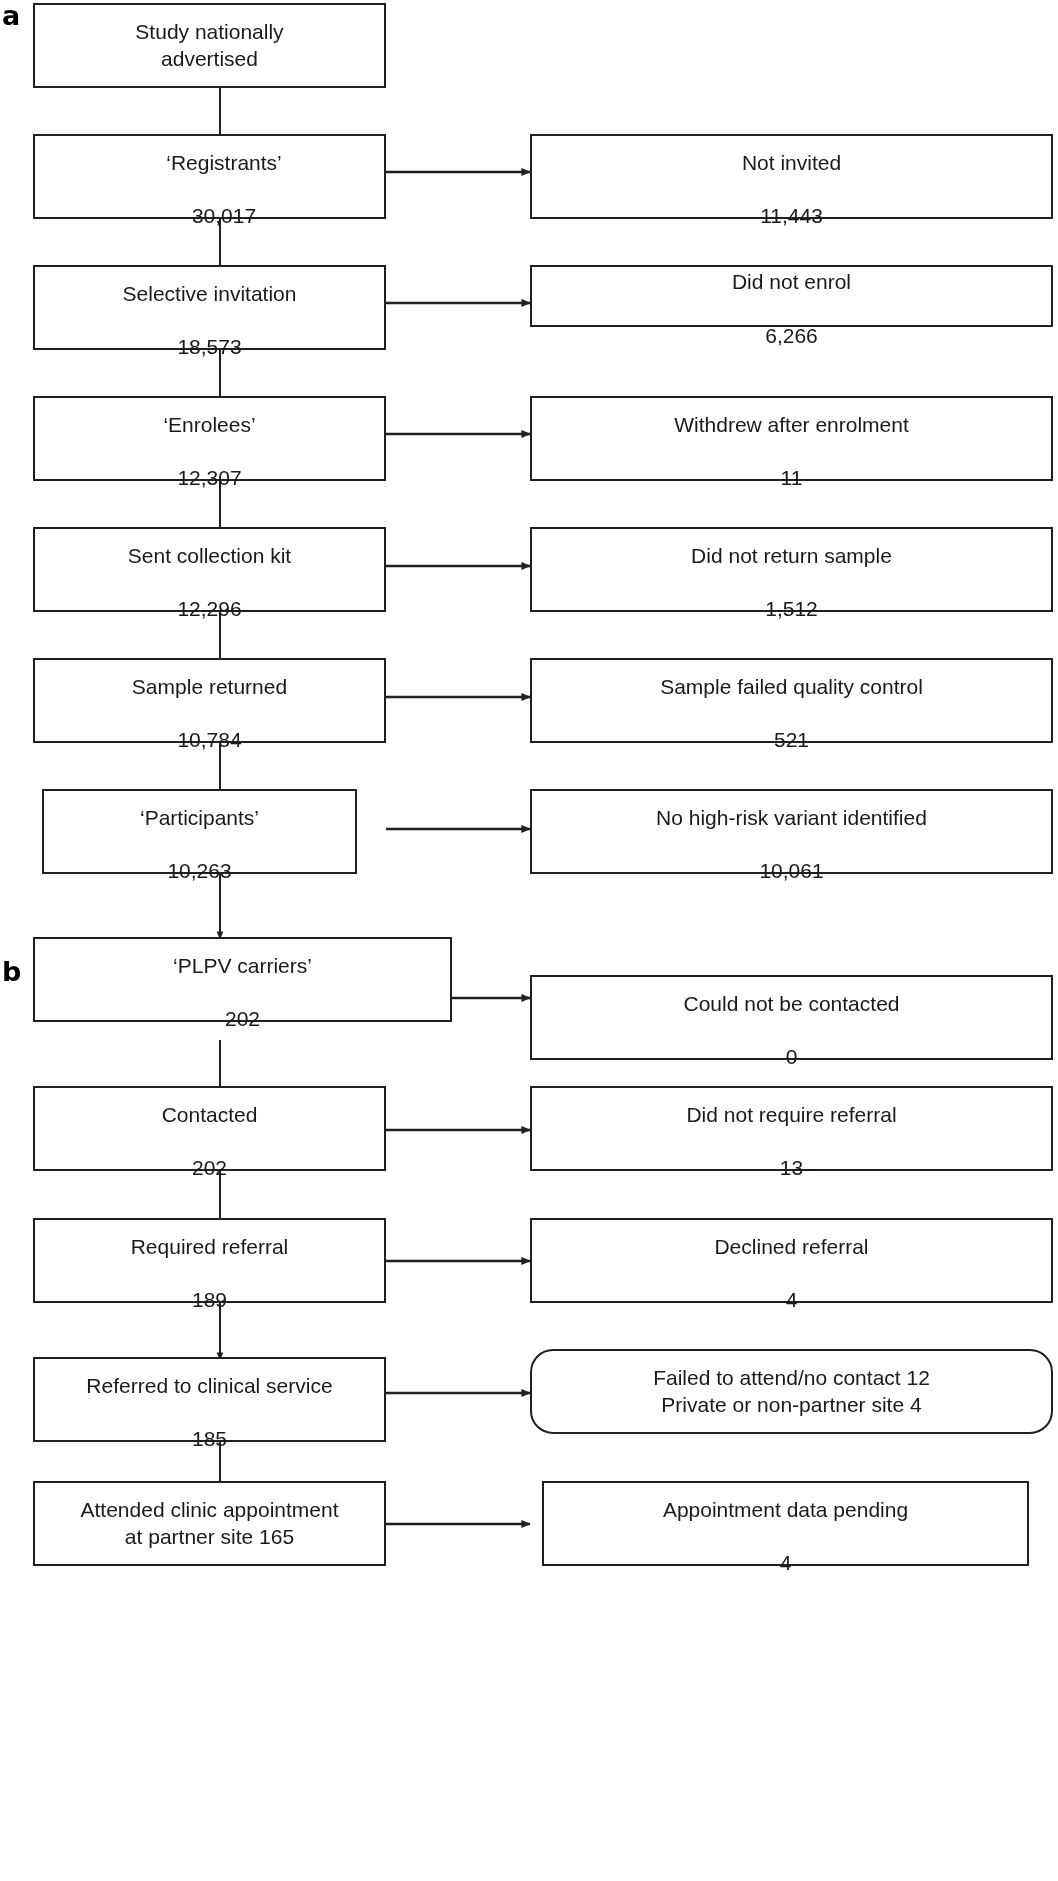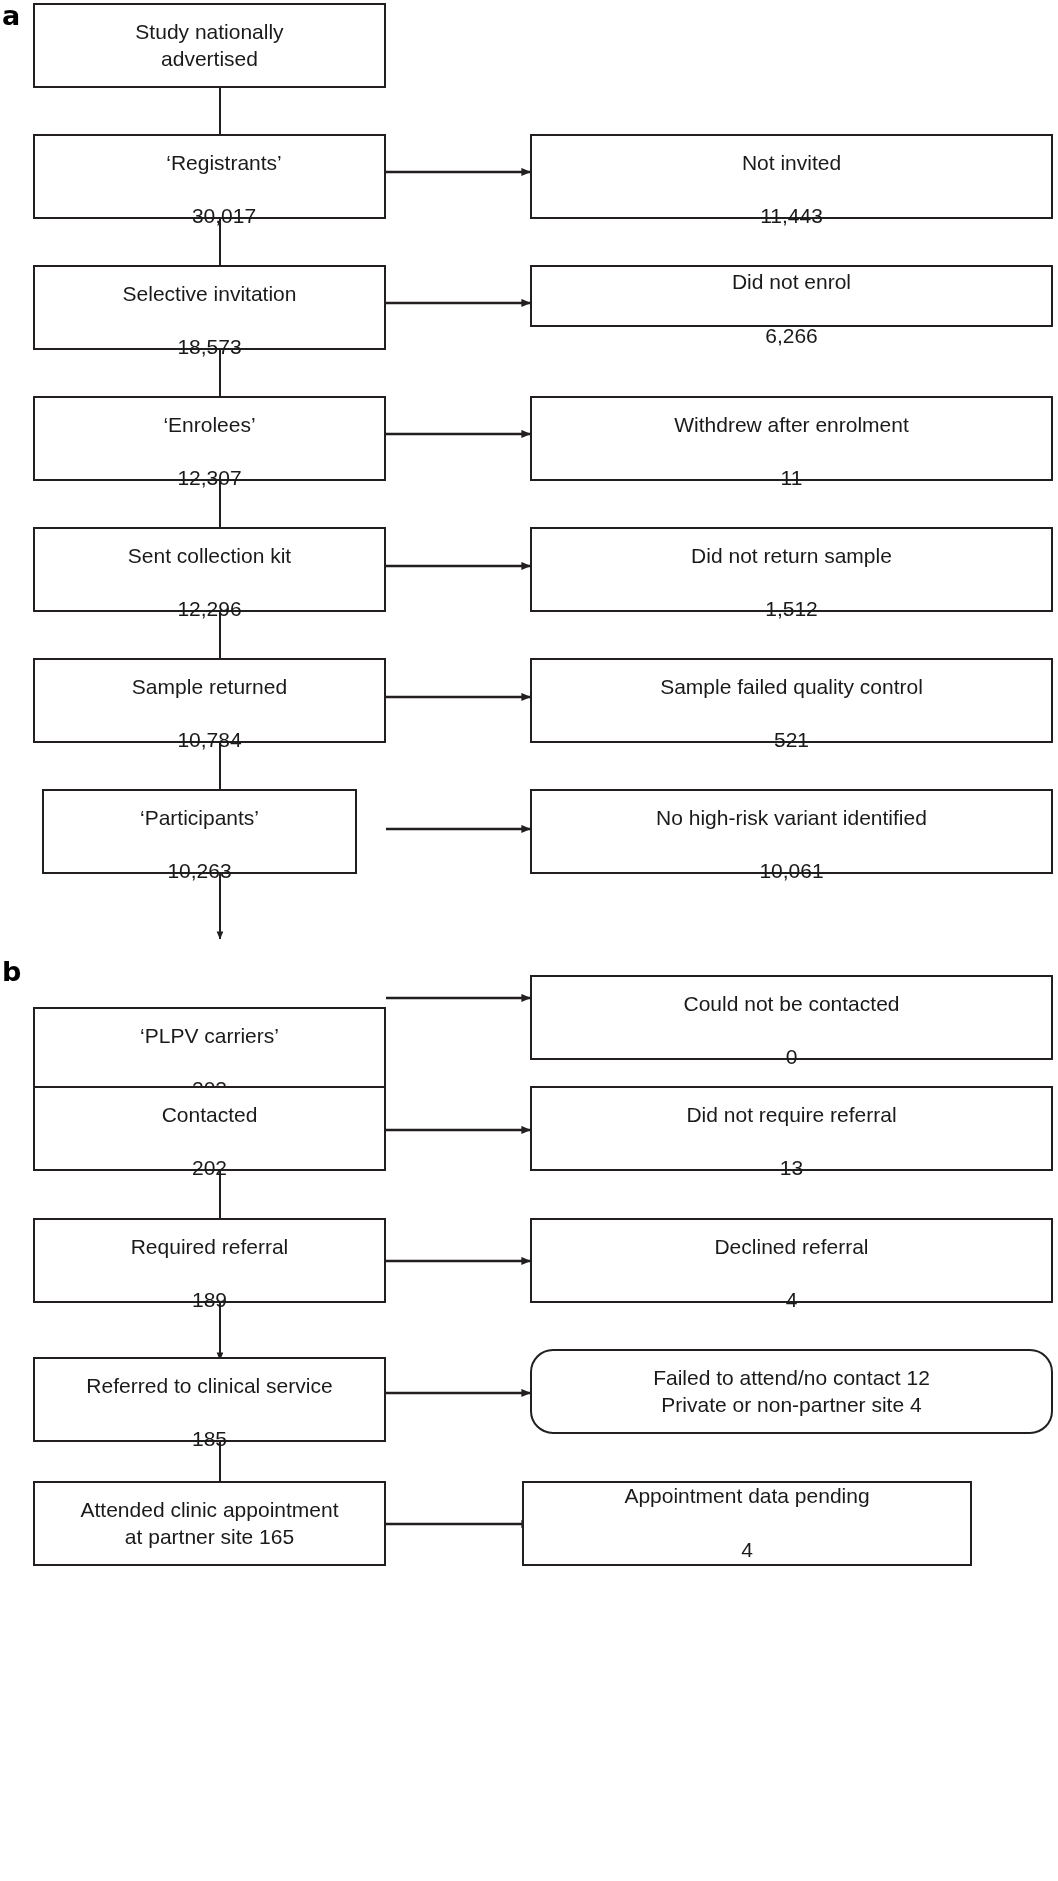--- a/index.html
+++ b/index.html
@@ -140,21 +140,21 @@
     </span>
   </div>
 
   <div class="node" style="left:33px; top:789px; width:315px; height:85px;margin-left:9px;">
     <span class="node-text">
       <span>‘Participants’</span><br>
       <span>10,263</span>
     </span>
   </div>
 
-  <div class="node" style="left:33px; top:1007px; width:353px; height:85px;">
+  <div class="node" style="left:33px; top:937px; width:419px; height:85px;">
     <span class="node-text">
       <span>‘PLPV carriers’</span><br>
       <span>202</span>
     </span>
   </div>
 
   <div class="node" style="left:33px; top:1086px; width:353px; height:85px;">
     <span class="node-text">
       <span>Contacted</span><br>
       <span>202</span>
@@ -241,20 +241,20 @@
       <span>Declined referral</span><br>
       <span>4</span>
     </span>
   </div>
 
   <div class="node" style="left:530px; top:1349px; width:523px; height:85px;border-radius:23px;">
     <span class="node-text">Failed to attend/no contact 12
 Private or non-partner site 4</span>
   </div>
 
-  <div class="node" style="left:522px; top:1481px; width:450px; height:85px;align-items:flex-end;">
+  <div class="node" style="left:542px; top:1481px; width:487px; height:85px;">
     <span class="node-text">
       <span>Appointment data pending</span><br>
       <span>4</span>
     </span>
   </div>
 
 </div>
 
 </body></html>

